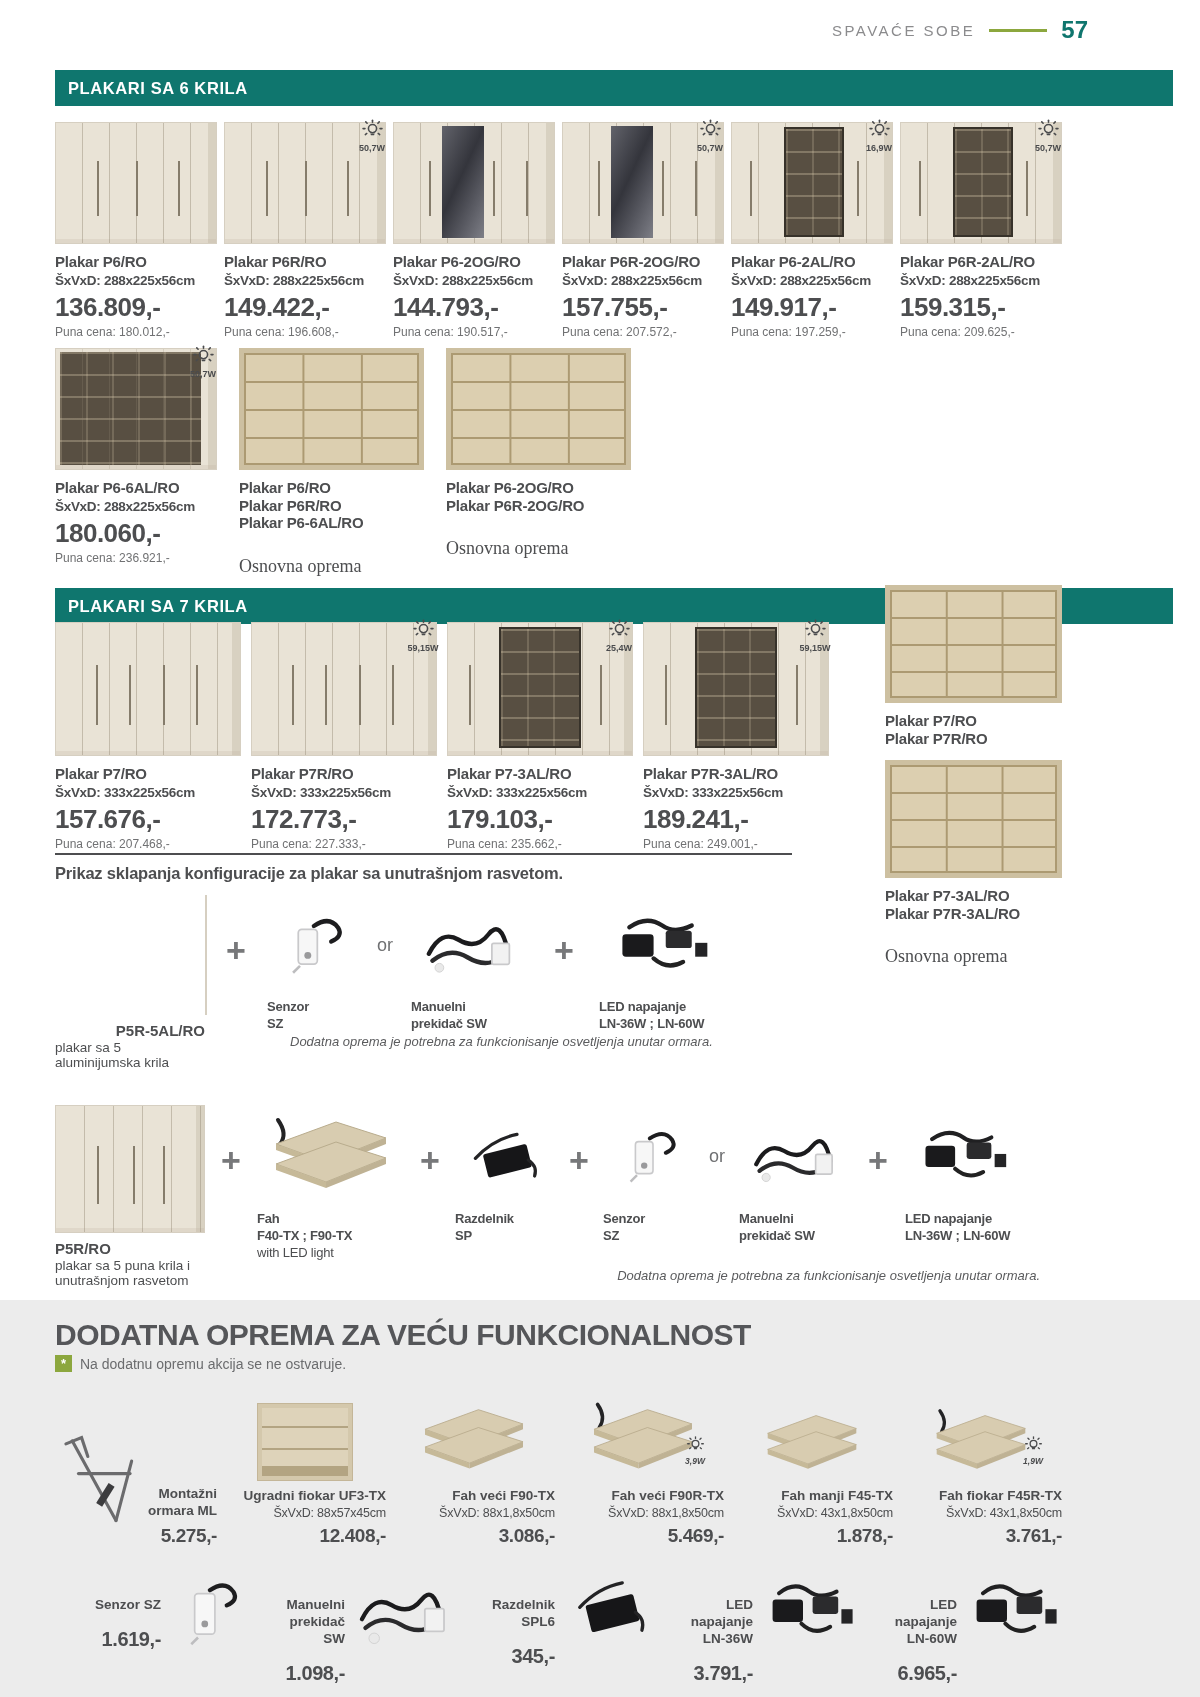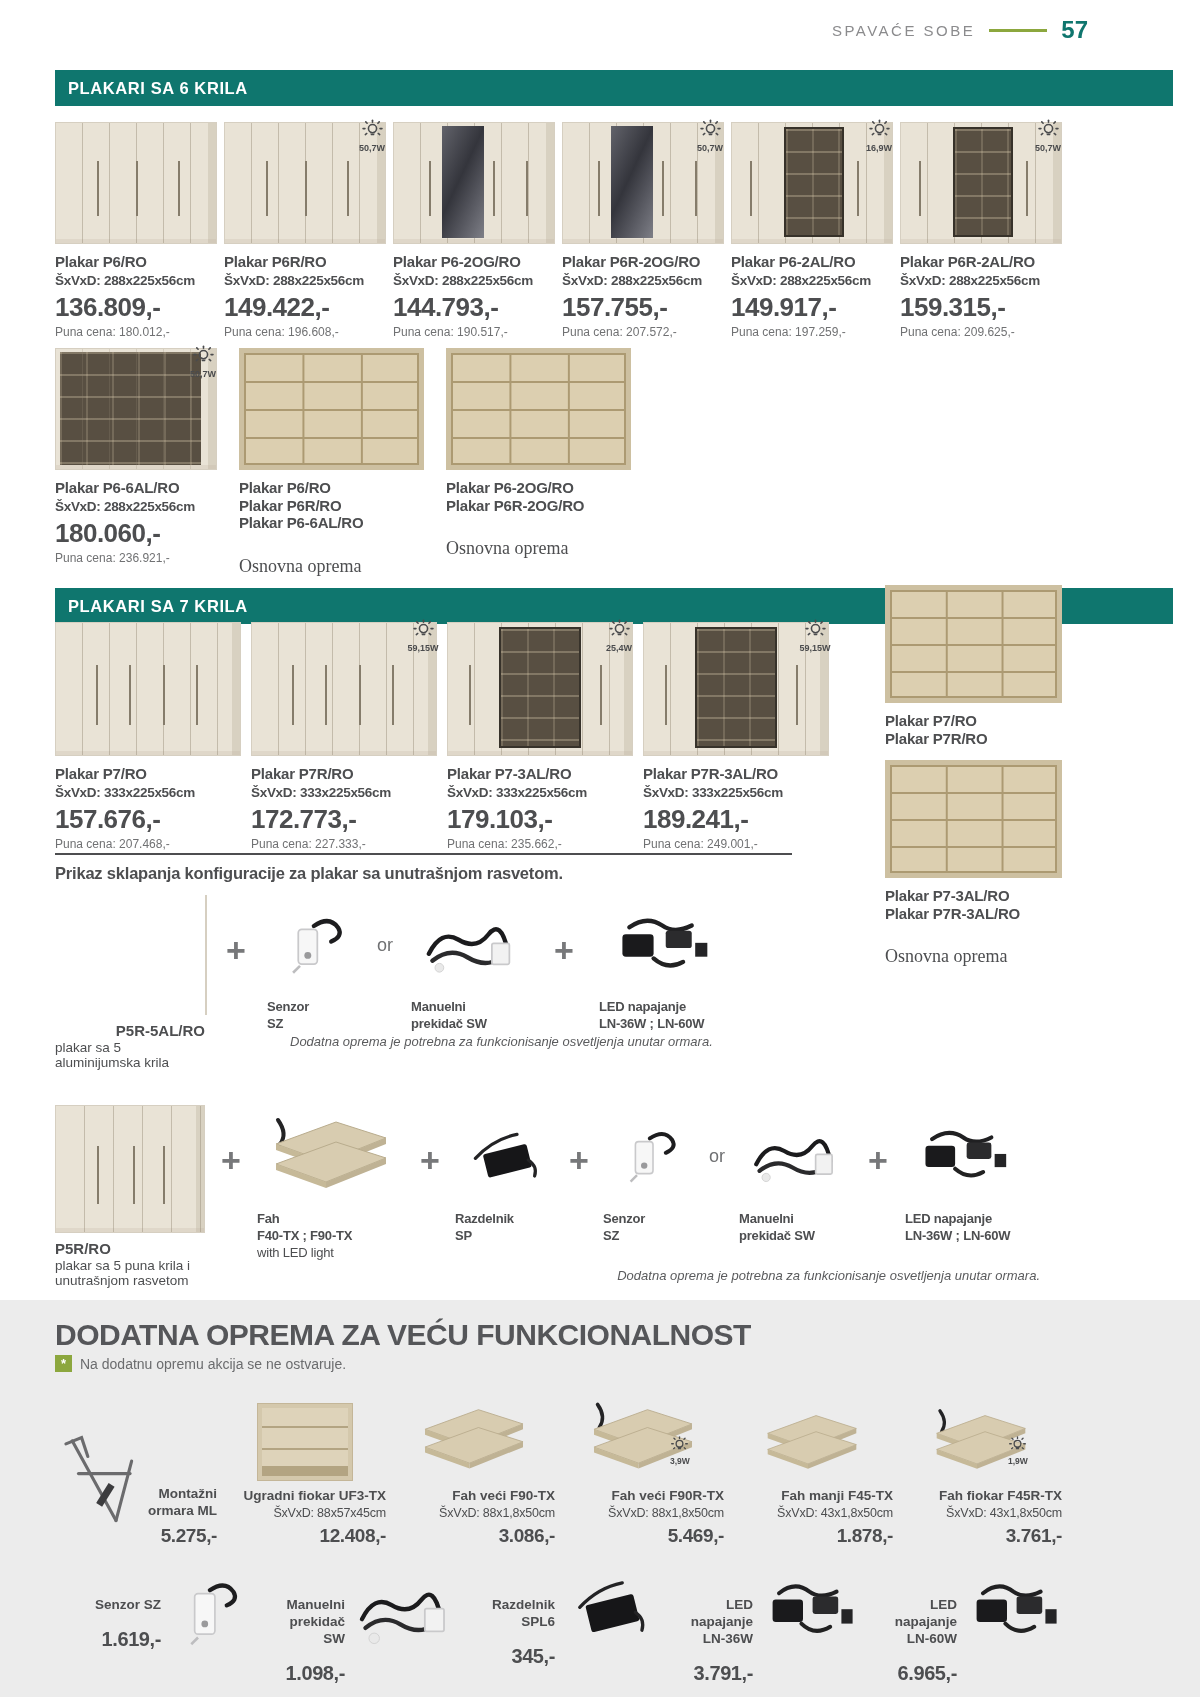--- a/index.html
+++ b/index.html
@@ -55,21 +55,21 @@
   .accpanel{position:absolute;left:0;top:1300px;width:1200px;height:397px;background:#ececec;}
   .acctitle{position:absolute;left:55px;top:1318px;font-size:30px;font-weight:800;color:#555659;letter-spacing:-.5px;}
   .accnote{position:absolute;left:55px;top:1355px;display:flex;align-items:center;gap:8px;font-size:14px;color:#6b6c6e;}
   .ast{width:17px;height:17px;background:#8ca73e;color:#fff;font-weight:bold;font-size:13px;
        display:flex;align-items:center;justify-content:center;}
   .acell{position:relative;display:flex;flex-direction:column;align-items:flex-end;}
   .aimg{width:100%;display:flex;align-items:flex-end;justify-content:center;}
   .anm{font-weight:bold;font-size:13.5px;text-align:right;line-height:1.25;margin-top:7px;}
   .adm{font-size:12.5px;text-align:right;margin-top:1px;letter-spacing:-.2px;}
   .apr{font-size:19px;font-weight:bold;margin-top:5px;letter-spacing:-.4px;}
-  .awatt{position:absolute;top:50px;right:20px;width:34px;text-align:left;}
+  .awatt{position:absolute;top:50px;right:12px;width:34px;text-align:center;font-style:italic;}
   .awatt .wv{font-size:8.5px;font-weight:bold;color:#4a4b4d;margin-top:-2px;}
   .a2cell{display:flex;justify-content:flex-end;align-items:flex-start;gap:10px;}
   .a2txt{text-align:right;padding-top:18px;}
   .a2pr{font-size:20px;font-weight:bold;margin-top:14px;letter-spacing:-.4px;}
   .drawerbox{width:94px;height:76px;background:#ded3ba;border:1px solid #c4b698;box-shadow:inset 0 0 0 4px #d4c8ac;
        background-image:linear-gradient(to bottom,transparent 0 22px,#b3a482 22px 24px,transparent 24px 44px,#b3a482 44px 46px,transparent 46px 62px,#b3a482 62px 64px);}
 </style>
 </head>
 <body>
 

